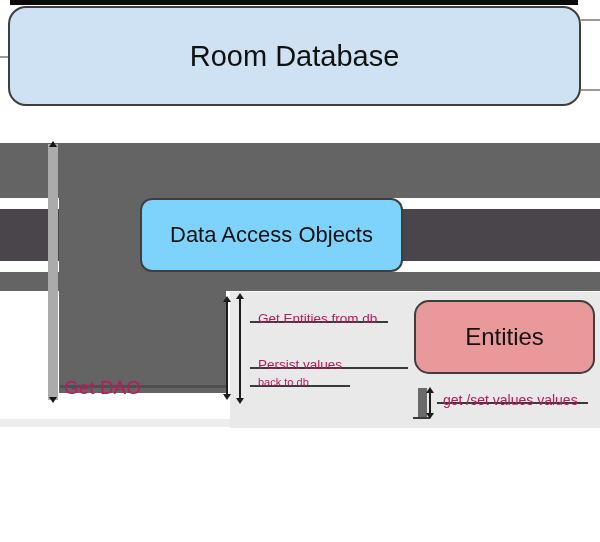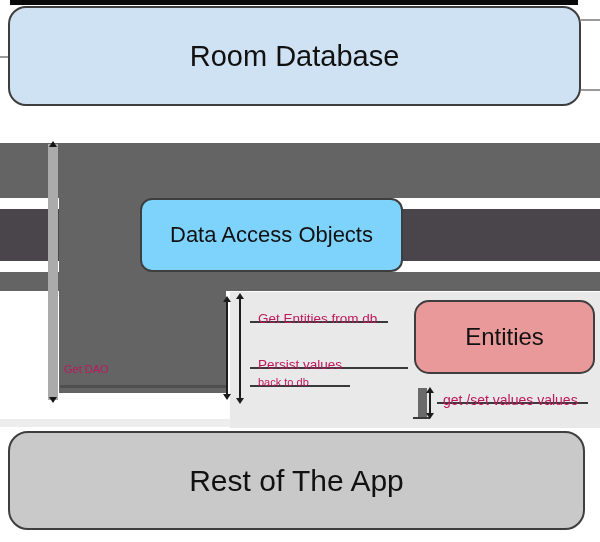--- a/index.html
+++ b/index.html
@@ -52,26 +52,23 @@
   </div>
 
   <div class="box" style="left: 140px; top: 198px; width: 263px; height: 74px; border-radius: 12px; font-size: 22px; background: #7dd3fc;">
     <span>Data Access Objects</span>
   </div>
 
   <div class="box" style="left: 407px; top: 300px; width: 181px; height: 74px; border-radius: 15px; font-size: 24px; background: rgb(233, 153, 154); margin-left: 7px;">
     <span>Entities</span>
   </div>
 
-  <div class="box" style="left: 8px; top: 431px; width: 577px; height: 99px; border-radius: 20px; font-size: 30px; border-width: 2.5px; background: rgb(201, 201, 201);">
-    <span>Rest of The App</span>
-  </div>
 
   <div class="thinline" style="left:60px;top:385px;width:167px;height:3px;background:#4f4f4f;"></div>
-  <div class="lbl" style="left:64px;top:363px;font-size:11px;">Get DAO</div>
+  <div class="lbl" style="left:64px;top:377px;font-size:19px;">Get DAO</div>
 
   <div class="varrow" style="left:223px;top:296px;height:104px;">
     <div class="head-up"></div>
     <div class="shaft"></div>
     <div class="head-down"></div>
   </div>
   <div class="varrow" style="left:236px;top:293px;height:111px;">
     <div class="head-up"></div>
     <div class="shaft"></div>
     <div class="head-down"></div>

